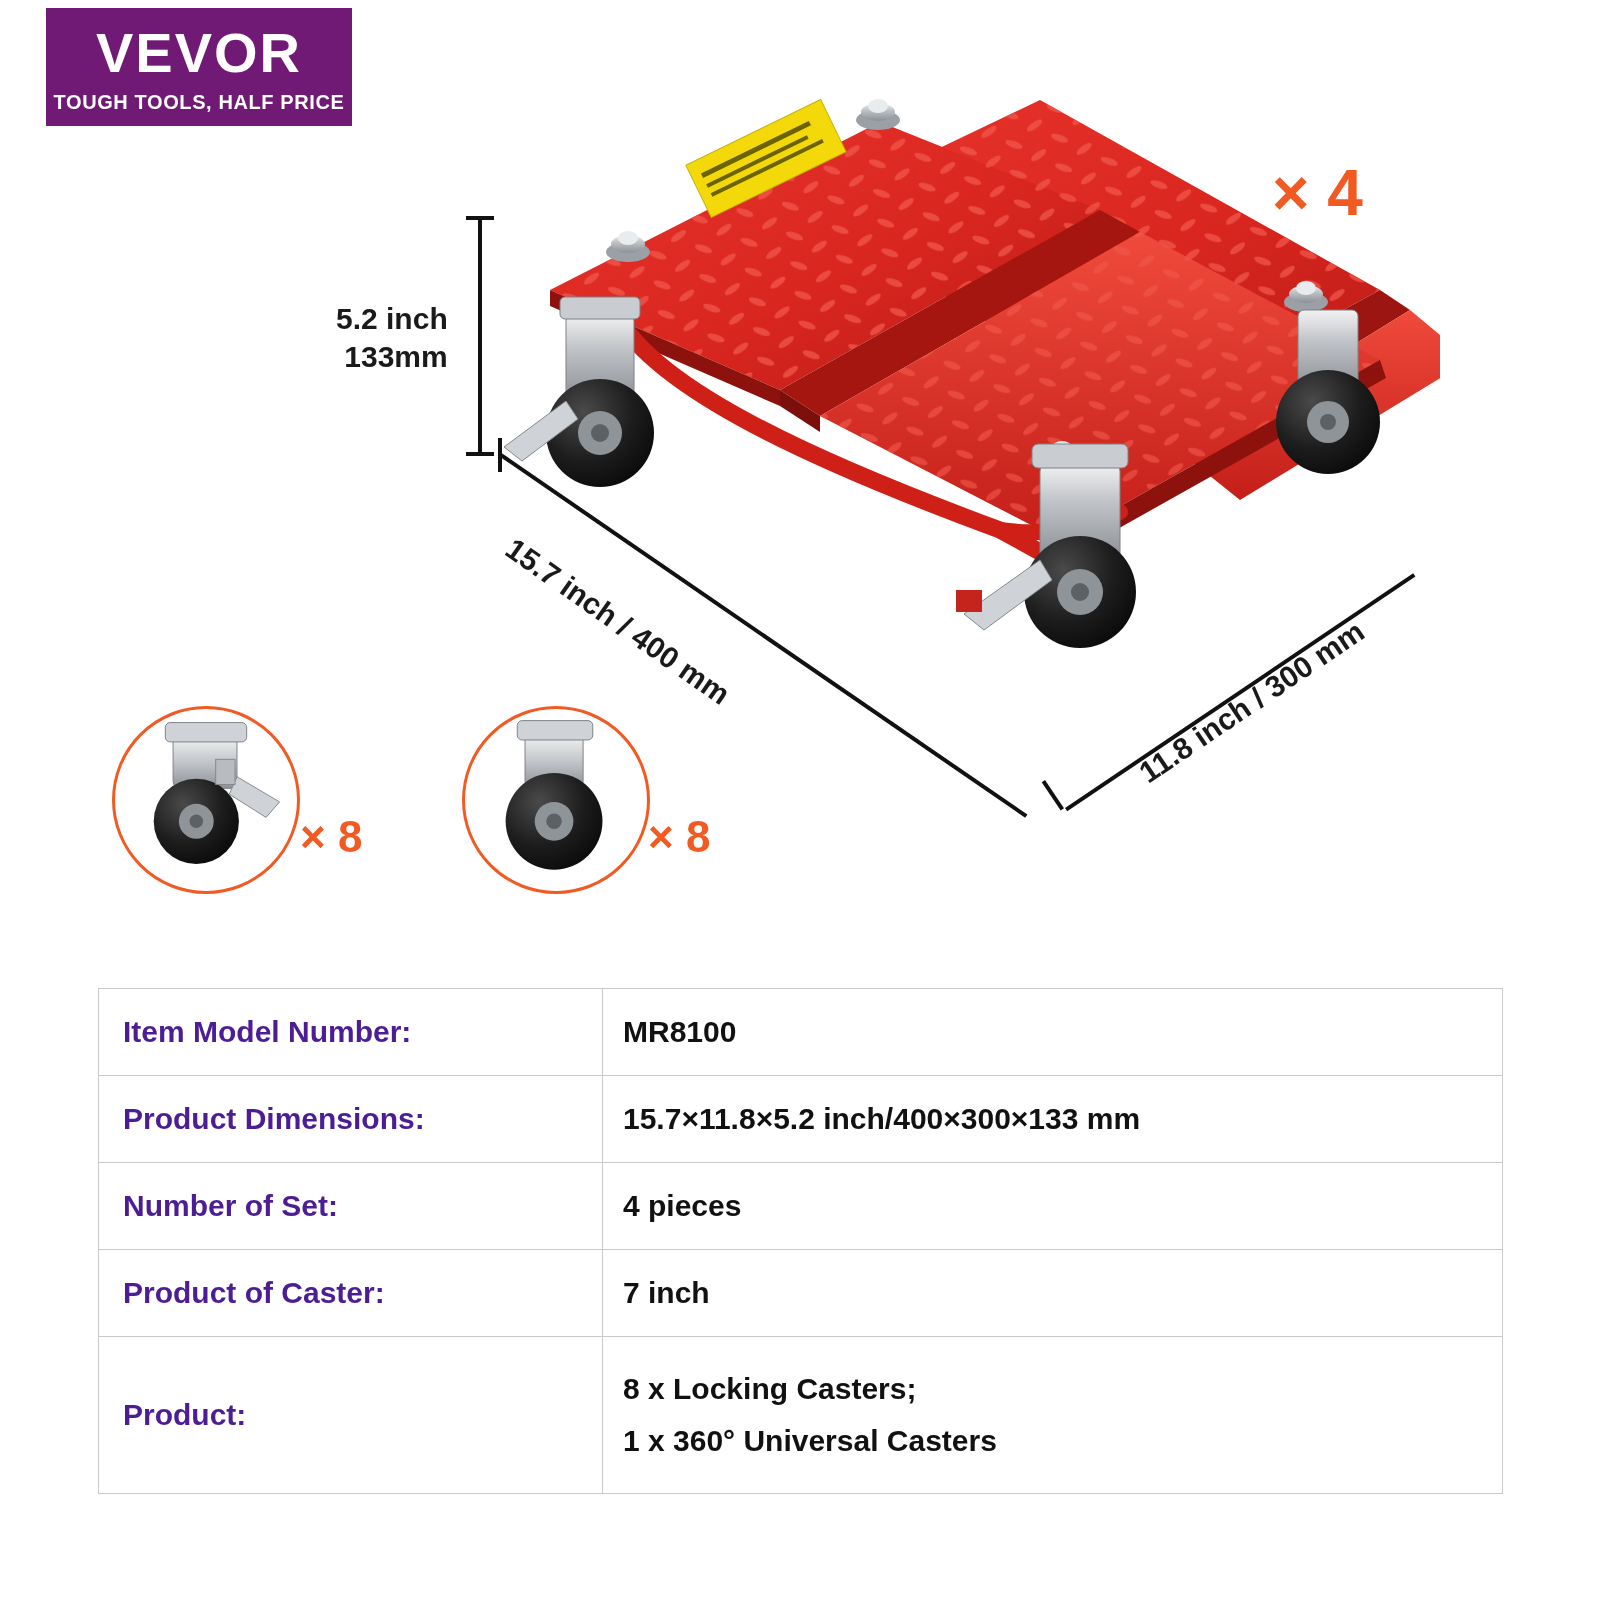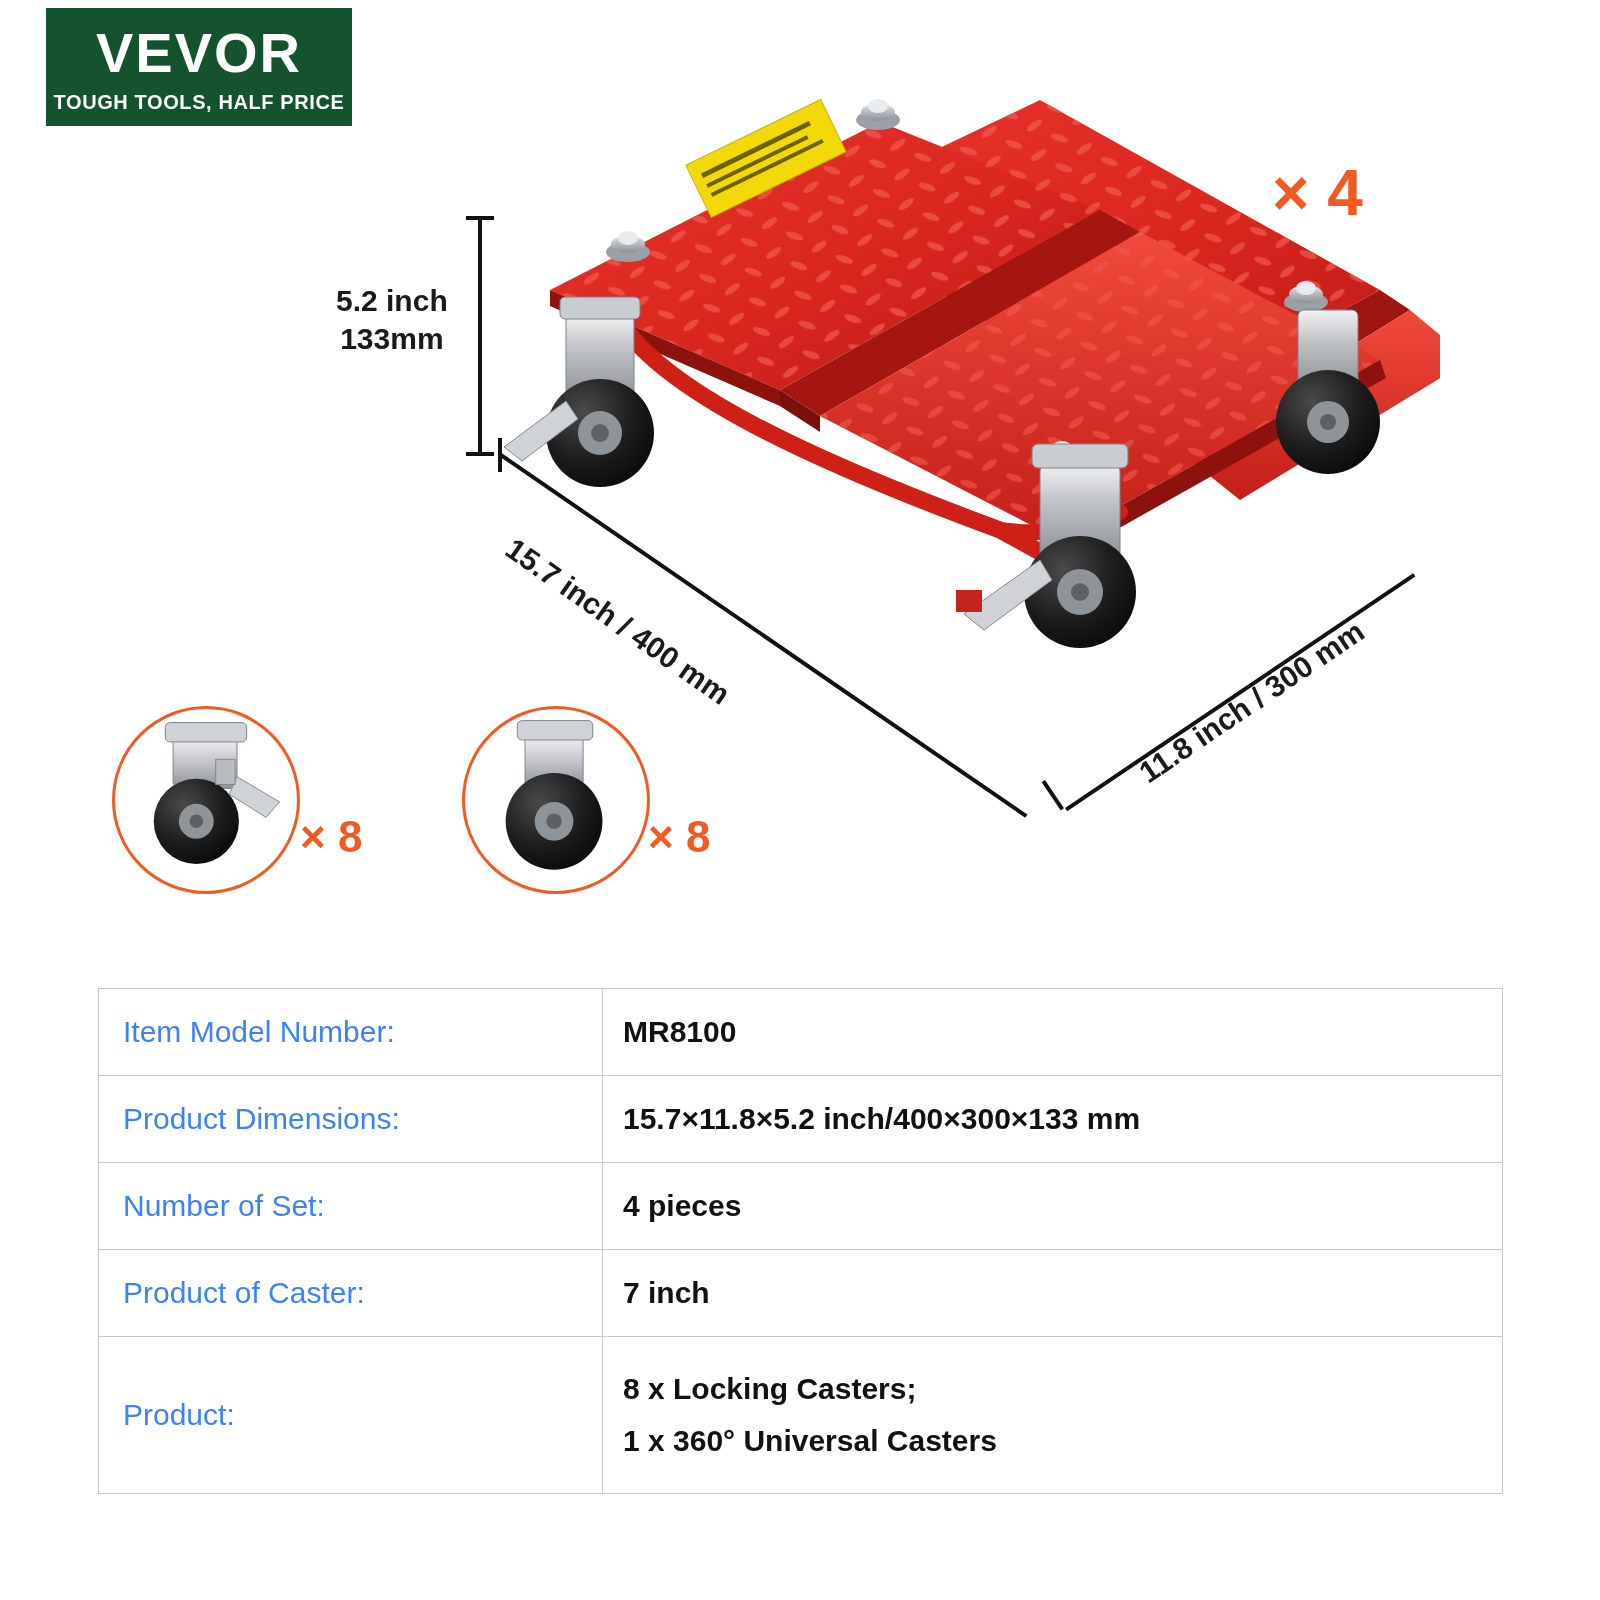--- a/index.html
+++ b/index.html
@@ -16,21 +16,21 @@
     overflow: hidden;
   }
 
   
   #brand-logo {
     position: absolute;
     left: 46px;
     top: 8px;
     width: 306px;
     height: 118px;
-    background: #14532d;
+    background: #701a75;
     display: flex;
     flex-direction: column;
     align-items: center;
     justify-content: center;
   }
   #brand-name {
     color: #ffffff;
     font-size: 56px;
     font-weight: bold;
     letter-spacing: 2px;
@@ -81,22 +81,22 @@
   .dim-label {
     position: absolute;
     font-size: 30px;
     font-weight: bold;
     color: #1a1a1a;
     line-height: 1.25;
     white-space: nowrap;
   }
   #dim-height {
     left: 336px;
-    top: 282px;
-    text-align: center;
+    top: 300px;
+    text-align: right;
   }
   #dim-length {
     left: 520px;
     top: 530px;
     transform: rotate(35deg);
     transform-origin: left top;
   }
   #dim-width {
     left: 1132px;
     top: 760px;
@@ -157,22 +157,22 @@
   }
   #spec-table td {
     border: 1px solid #c9c9c9;
     padding: 12px 24px;
     vertical-align: middle;
     font-size: 30px;
     height: 62px;
   }
   #spec-table td.label {
     width: 455px;
-    color: #3b82f6;
-    font-weight: normal;
+    color: #4c1d95;
+    font-weight: bold;
   }
   #spec-table td.value {
     color: #111;
     font-weight: bold;
     padding-left: 20px;
   }
   #spec-table td.value .line2 { display: block; margin-top: 18px; }
   #spec-table tr.tall td { height: 132px; }
 </style>
 </head>

